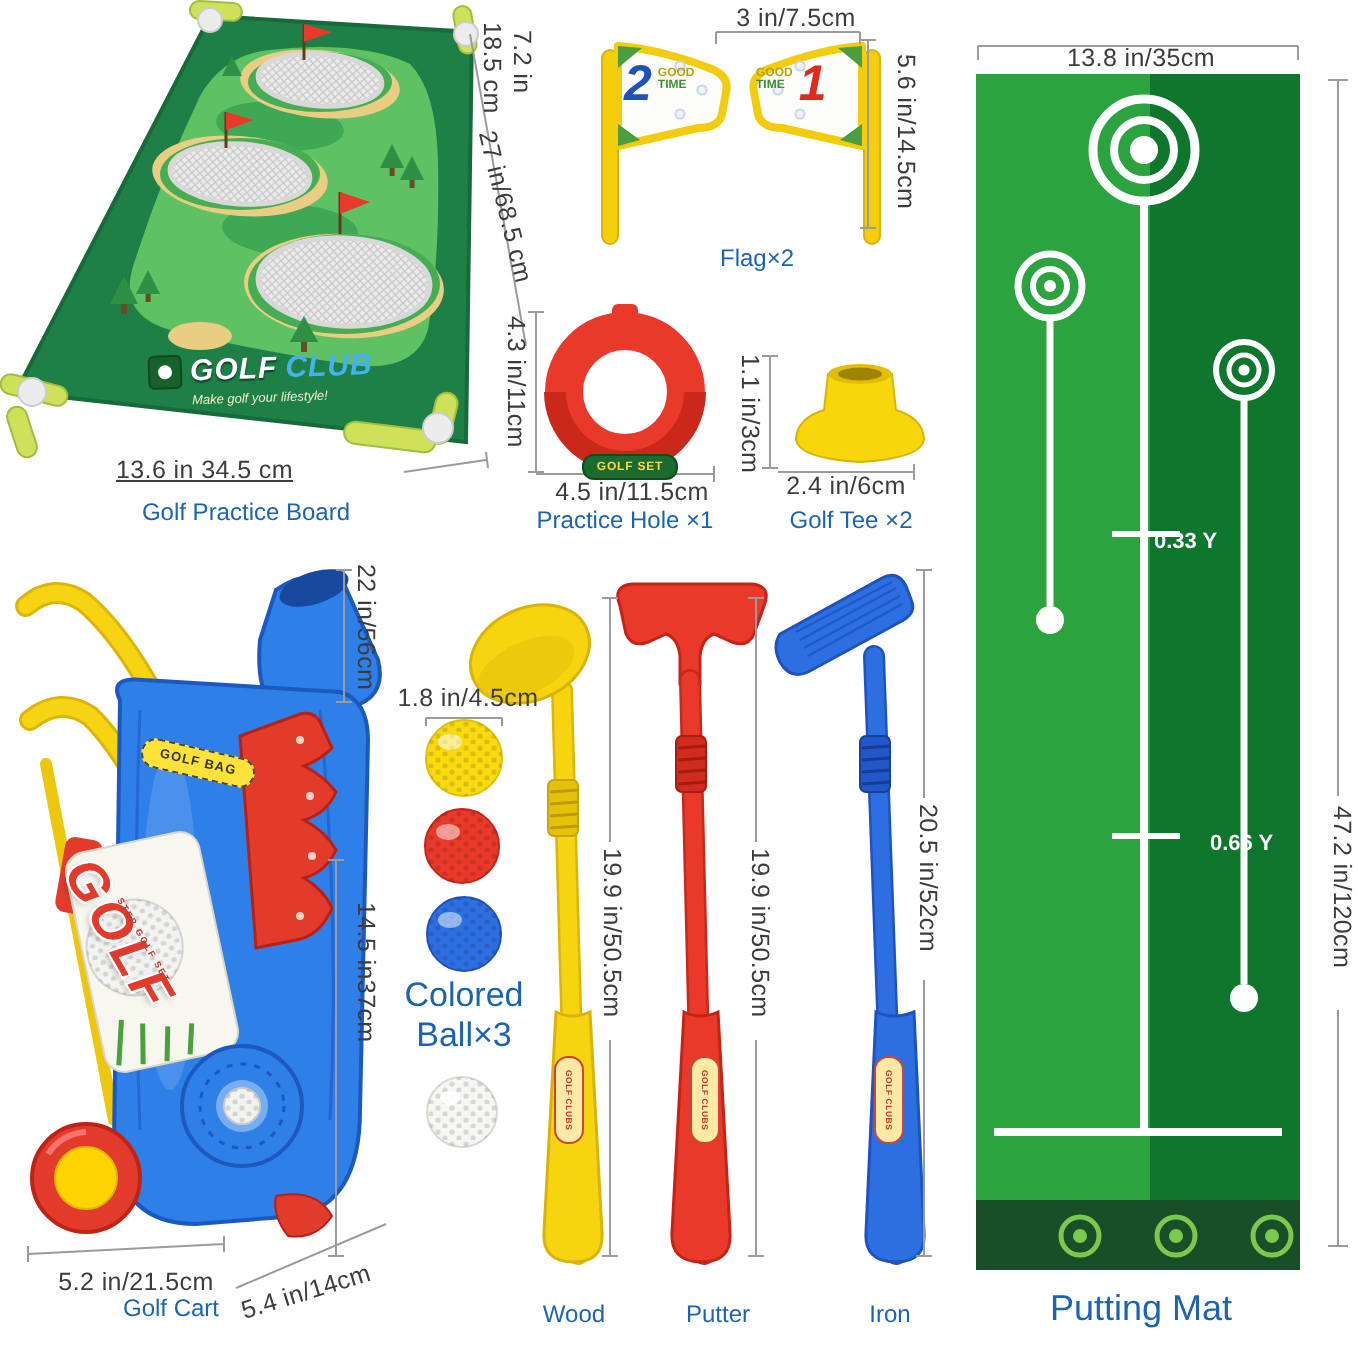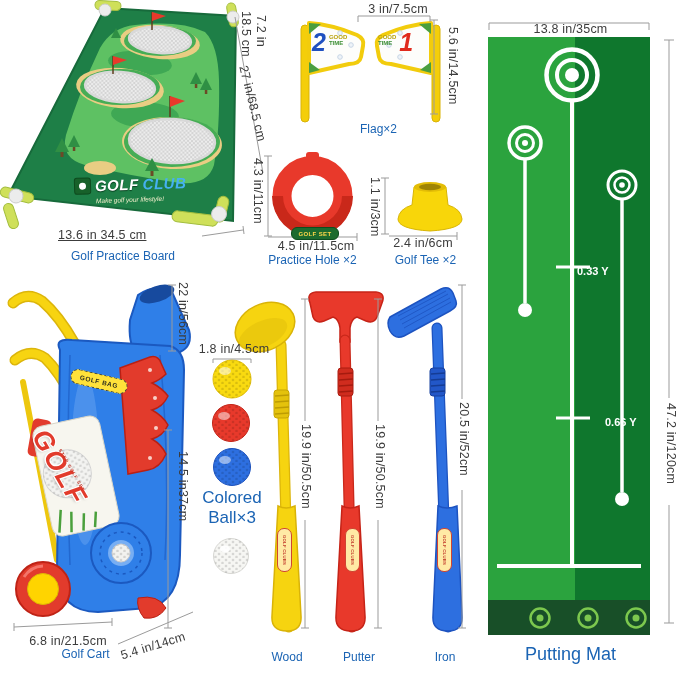--- a/index.html
+++ b/index.html
@@ -302,36 +302,36 @@
 <div class="flag-text" style="left:378px;top:30px;">
   <span class="flag-mini" style="margin:4px 3px 0 0;">
         <span class="w1">GOOD</span>
         <span class="w2">TIME</span>
       </span>
   <span class="flag-num" style="color:#e02a1d;">1</span>
 </div>
 
 <div class="dim rot90" style="left:265px;top:158px;">4.3 in/11cm</div>
 <div class="dim ctr" style="left:270px;top:239px;width:92px;">4.5 in/11.5cm</div>
-<div class="plabel" style="left:245px;top:254px;width:135px;">Practice Hole ×2</div>
+<div class="plabel" style="left:245px;top:254px;width:135px;">Practice Hole ×1</div>
 <div class="hole-badge">GOLF SET</div>
 
 <div class="dim rot90" style="left:382px;top:177px;">1.1 in/3cm</div>
 <div class="dim ctr" style="left:384px;top:236px;width:78px;">2.4 in/6cm</div>
 <div class="plabel" style="left:373px;top:254px;width:105px;">Golf Tee ×2</div>
 
 <div class="dim ctr" style="left:518px;top:3px;width:105px;margin-top:19px;">13.8 in/35cm</div>
 <div class="dim rot90" style="left:678px;top:403px;">47.2 in/120cm</div>
 <div class="matmark" style="left:577px;top:265px;">0.33 Y</div>
 <div class="matmark" style="left:577px;top:416px;padding-left:28px;">0.66 Y</div>
 <div class="plabel" style="left:508px;top:644px;width:125px;font-size:18px;">Putting Mat</div>
 
 <div class="dim rot90" style="left:190px;top:282px;">22 in/56cm</div>
 <div class="dim rot90" style="left:190px;top:451px;">14.5 in37cm</div>
-<div class="dim ctr" style="left:22px;top:634px;width:92px;">6.8 in/21.5cm</div>
+<div class="dim ctr" style="left:22px;top:634px;width:92px;">5.2 in/21.5cm</div>
 <div class="dim" style="left:119px;top:649px;transform-origin:0 0;transform:rotate(-17deg);">5.4 in/14cm</div>
 <div class="plabel" style="left:33px;top:648px;width:105px;">Golf Cart</div>
 <div class="bag-sticker">GOLF BAG</div>
 <div class="cart-golf">GOLF</div>
 <div class="cart-tag">STEP GOLF SET</div>
 
 <div class="dim ctr" style="left:189px;top:342px;width:90px;">1.8 in/4.5cm</div>
 <div class="plabel" style="left:193px;top:488px;width:78px;font-size:17px;">Colored Ball×3</div>
 
 <div class="dim rot90" style="left:313px;top:424px;">19.9 in/50.5cm</div>

